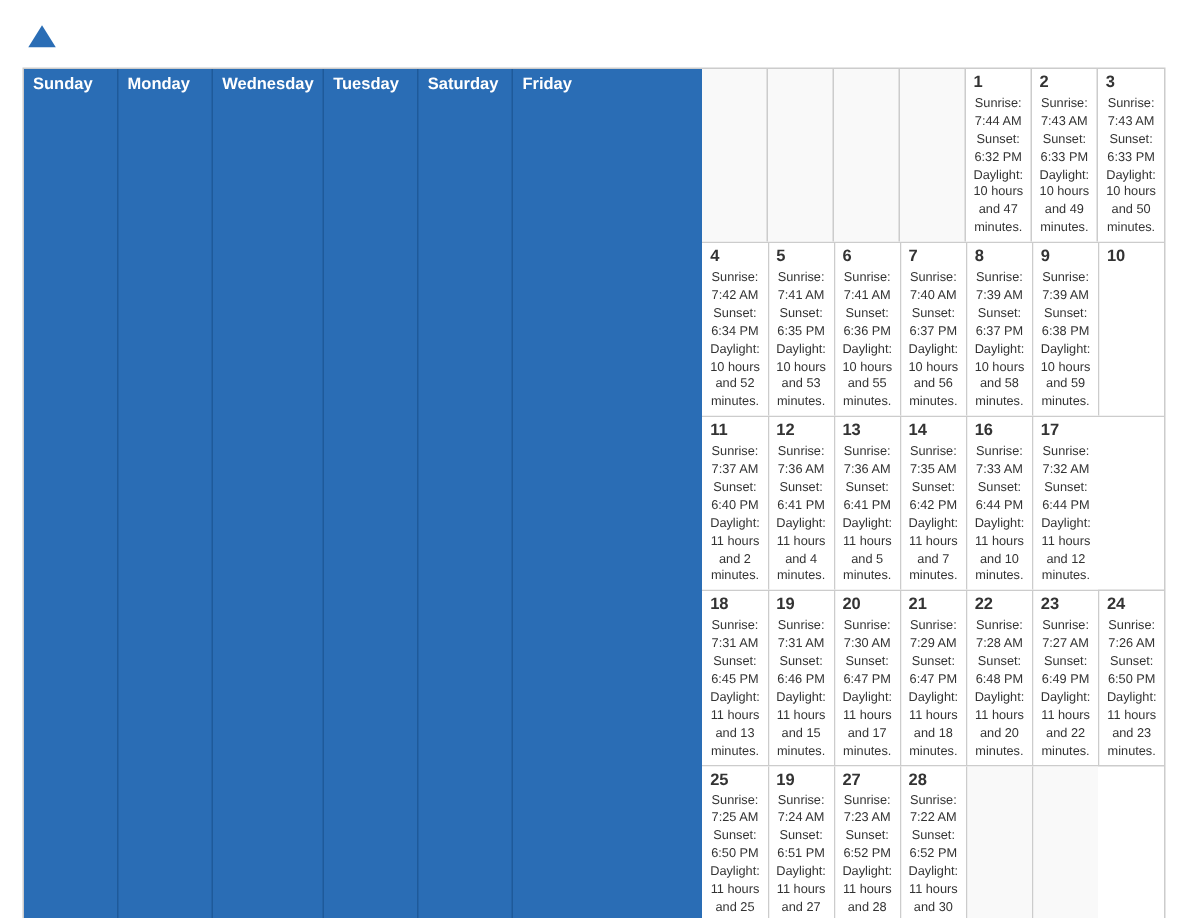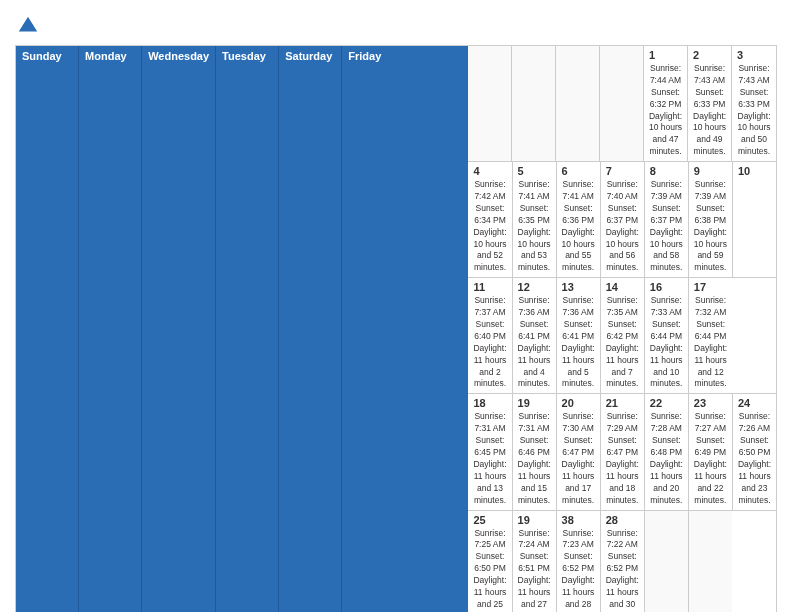--- a/index.html
+++ b/index.html
@@ -249,21 +249,21 @@
         <div class="cal-row">
           <div class="cal-cell">
             <span class="day-num">25</span>
             <div class="day-info">Sunrise: 7:25 AM<br>Sunset: 6:50 PM<br>Daylight: 11 hours and 25 minutes.</div>
           </div>
           <div class="cal-cell">
             <span class="day-num">19</span>
             <div class="day-info">Sunrise: 7:24 AM<br>Sunset: 6:51 PM<br>Daylight: 11 hours and 27 minutes.</div>
           </div>
           <div class="cal-cell">
-            <span class="day-num">38</span>
+            <span class="day-num">27</span>
             <div class="day-info">Sunrise: 7:23 AM<br>Sunset: 6:52 PM<br>Daylight: 11 hours and 28 minutes.</div>
           </div>
           <div class="cal-cell">
             <span class="day-num">28</span>
             <div class="day-info">Sunrise: 7:22 AM<br>Sunset: 6:52 PM<br>Daylight: 11 hours and 30 minutes.</div>
           </div>
           <div class="cal-cell empty"></div>
           <div class="cal-cell empty"></div>
         </div>
       </div>

